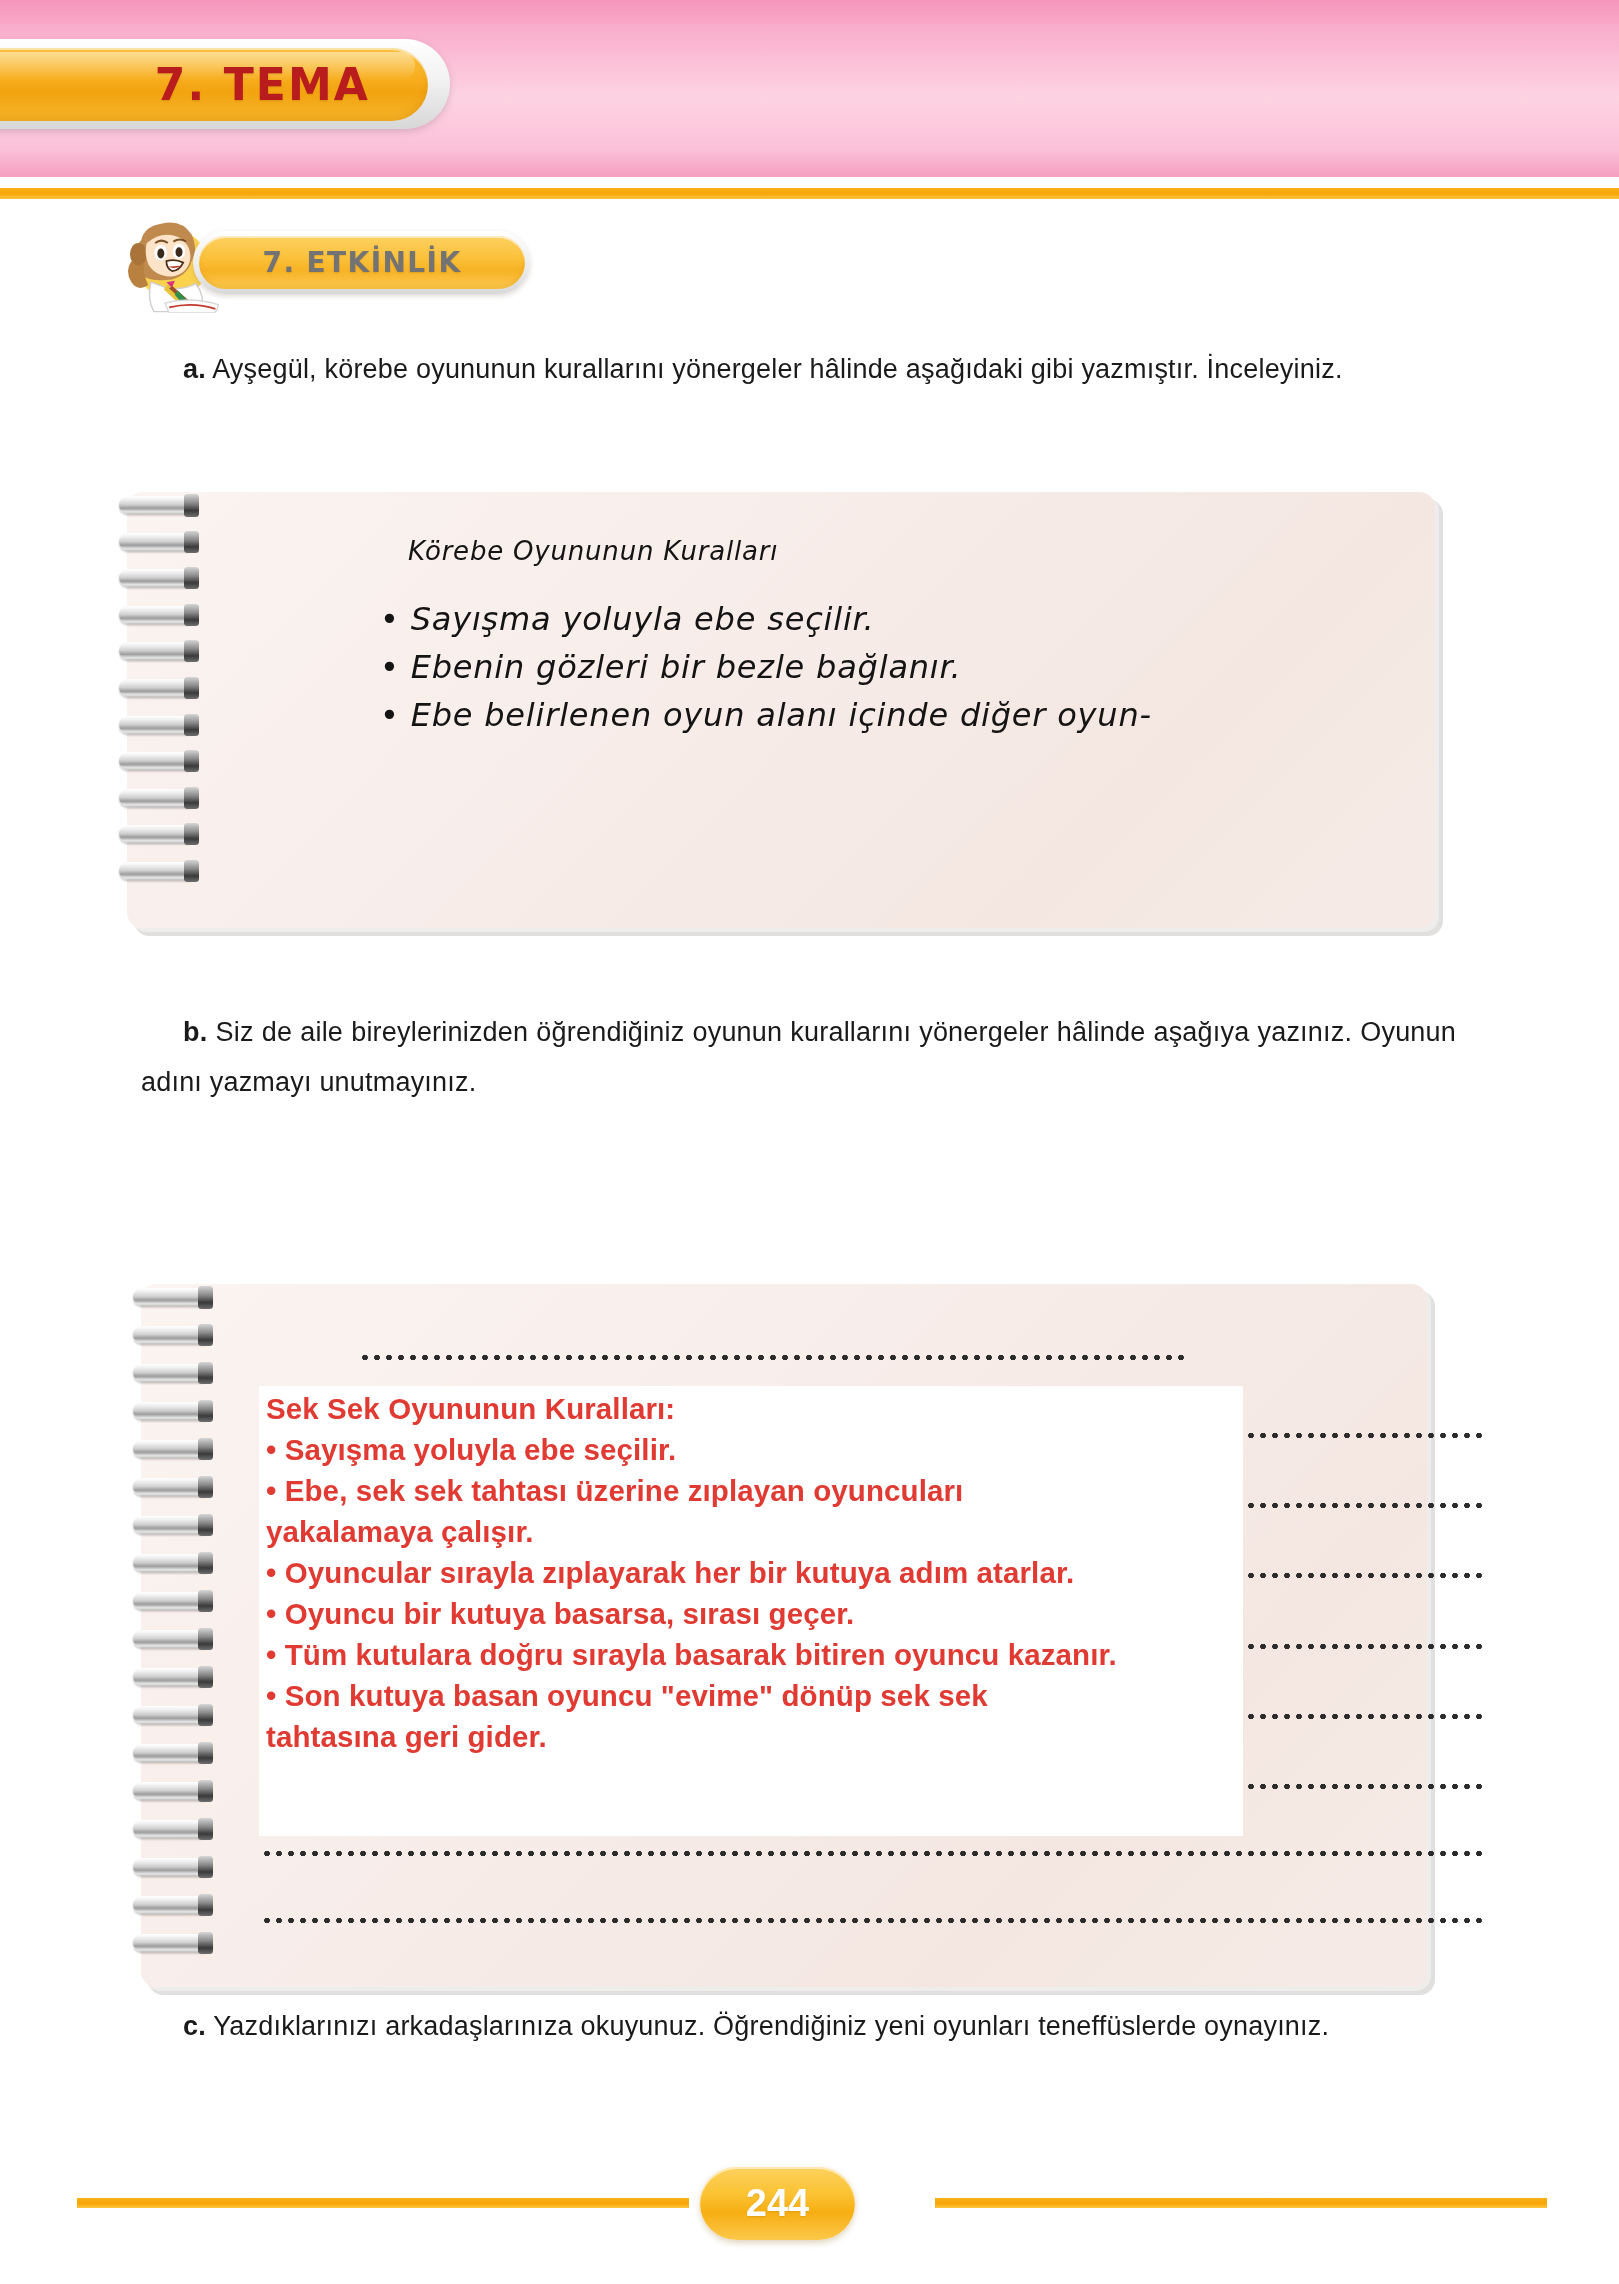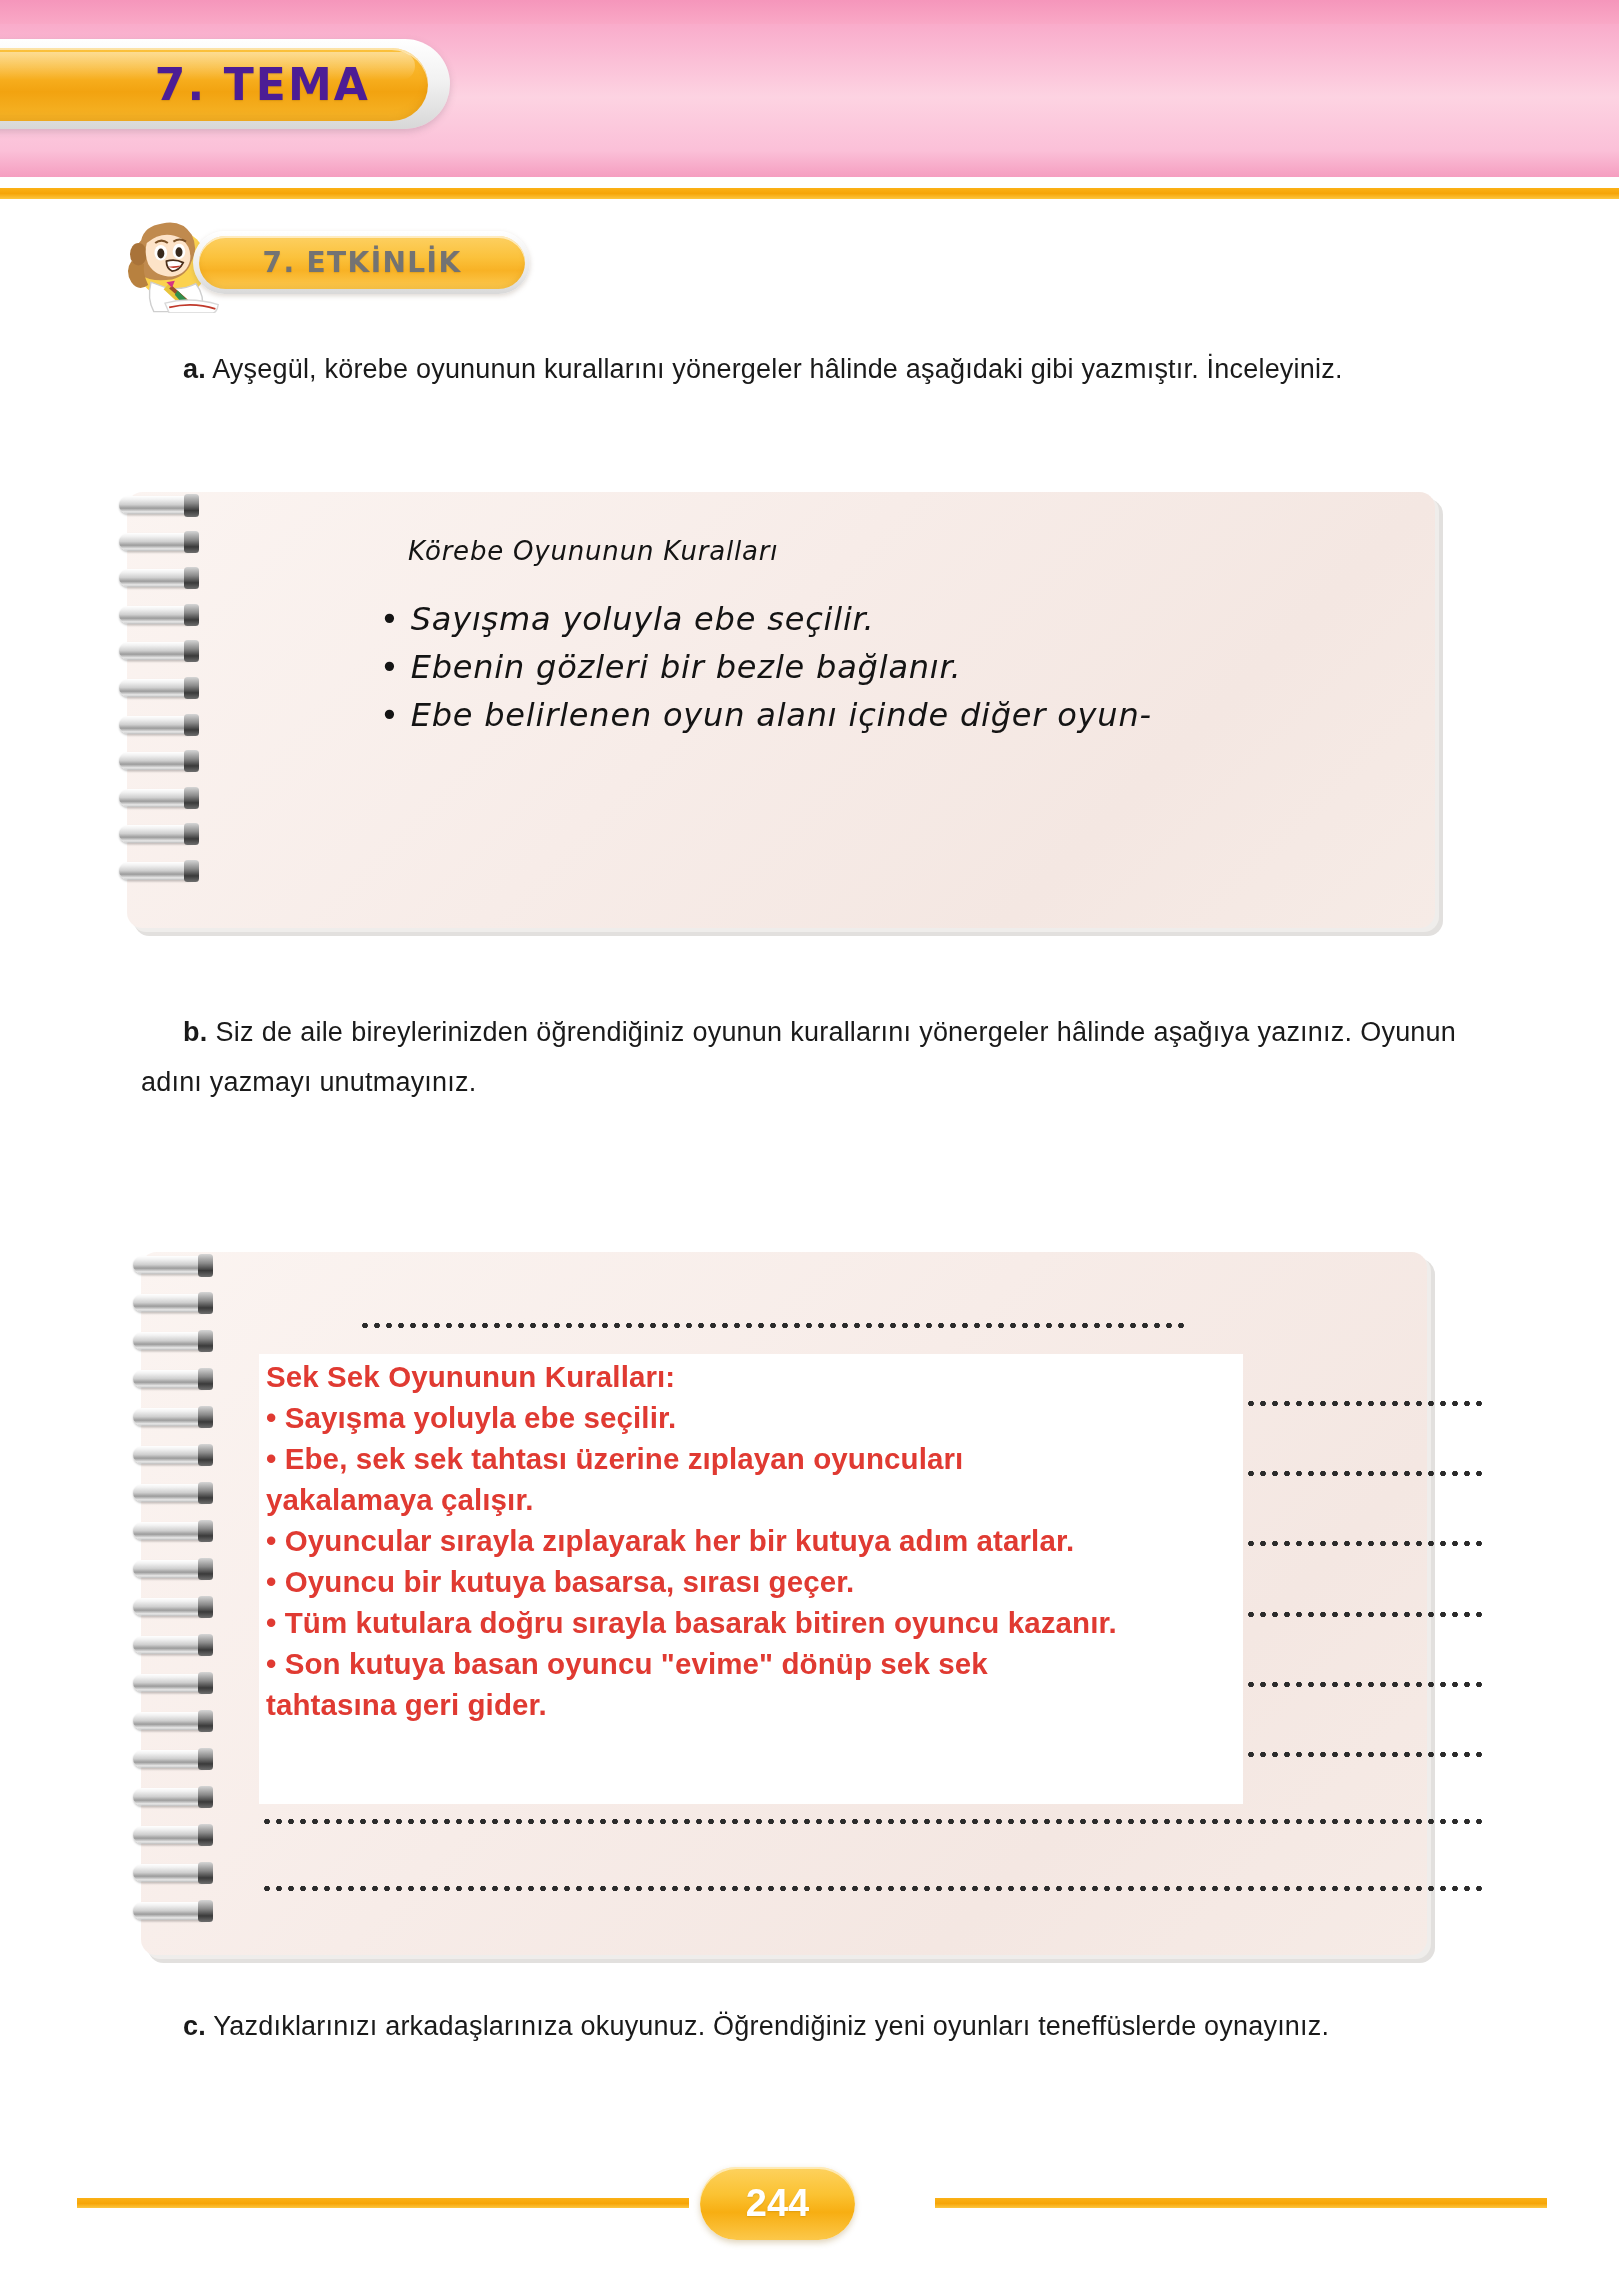--- a/index.html
+++ b/index.html
@@ -33,21 +33,21 @@
     box-shadow:inset 0 2.1px 0 rgba(255,255,255,.55), inset 0 -3.5px 7px rgba(200,120,0,.25);
   }
   .tema-pill-gloss{
     position:absolute; left:-49px; top:52px; width:464px; height:28px;
     border-radius:22.5px;
     background:linear-gradient(180deg,rgba(255,255,255,.45),rgba(255,255,255,0));
   }
   .tema-label{
     position:absolute; left:0px; top:51px; width:422px; height:67px;
     line-height:67px; text-align:right; padding-right:52px;
-    color:#4c1d95; font-size:44px; font-weight:bold;
+    color:#b91c1c; font-size:44px; font-weight:bold;
     letter-spacing:2.1px; font-family:"DejaVu Sans", sans-serif;
     text-shadow:0 1.4px 1.4px rgba(170,110,0,.35);
   }
   .band-white{
     position:absolute; left:0; top:177px; width:1620px; height:12.7px; background:#ffffff;
   }
   .band-orange{
     position:absolute; left:0; top:188px; width:1620px; height:11.2px;
     background:linear-gradient(180deg,#fbb116 0%,#f6a508 50%,#fdc63f 100%);
   }
@@ -107,21 +107,21 @@
   .nb-stack2{
     position:absolute; left:4.2px; top:4.2px; right:-4.2px; bottom:-4.2px;
     background:#efedeb; border-radius:15.5px;
   }
   .nb-page{
     position:absolute; left:0; top:0; right:0; bottom:0;
     background:linear-gradient(135deg,#fbf4f1 0%,#f7ece8 45%,#f4e7e2 75%,#f6ebe6 100%);
     border-radius:15.5px;
   }
   .nb1{ left:127px; top:492px; width:1308px; height:436px; }
-  .nb2{ left:141px; top:1252px; width:1286px; height:703px; }
+  .nb2{ left:141px; top:1284px; width:1286px; height:703px; }
 
   .spiral{
     position:absolute; left:-8.4px; top:0; width:84px; height:100%;
   }
   .ring{
     position:absolute; left:0; width:79px; height:18.3px;
     border-radius:9.1px;
     background:linear-gradient(180deg,#ffffff 0%,#f2f2f2 18%,#cfcfcf 48%,#9c9c9c 68%,#e8e8e8 88%,#bdbdbd 100%);
     box-shadow:0 1.4px 2.1px rgba(0,0,0,.22);
   }

